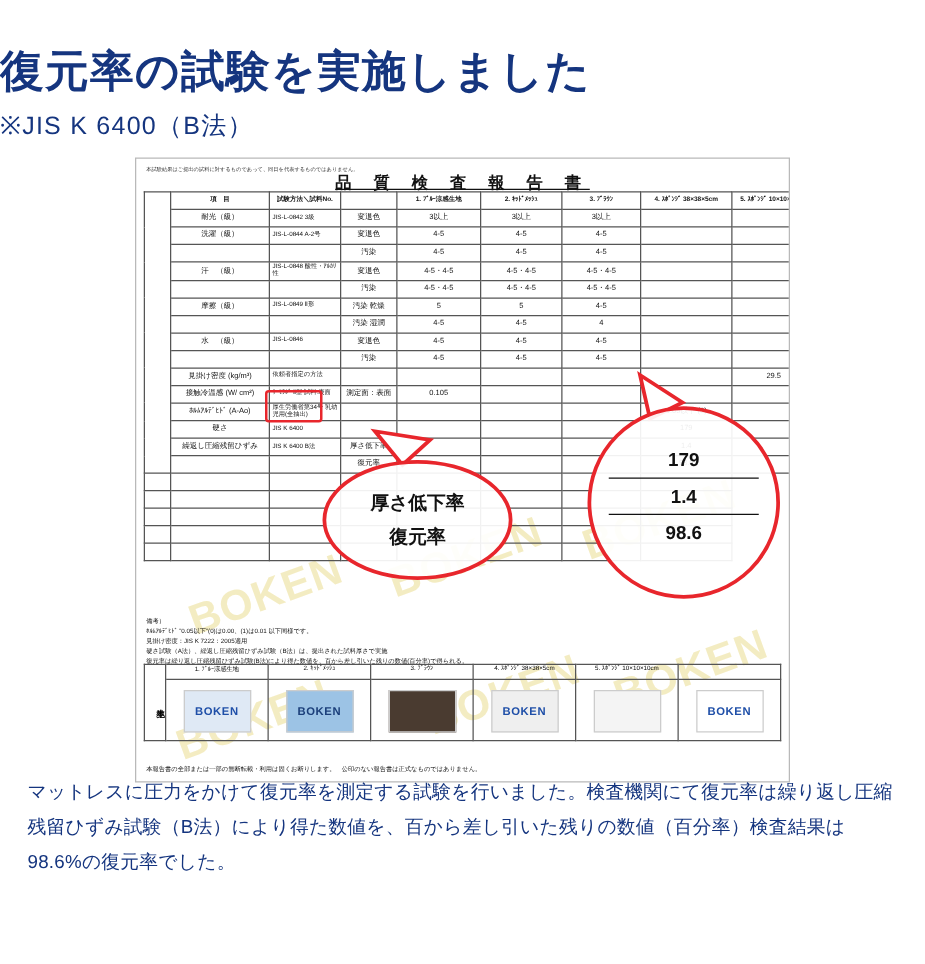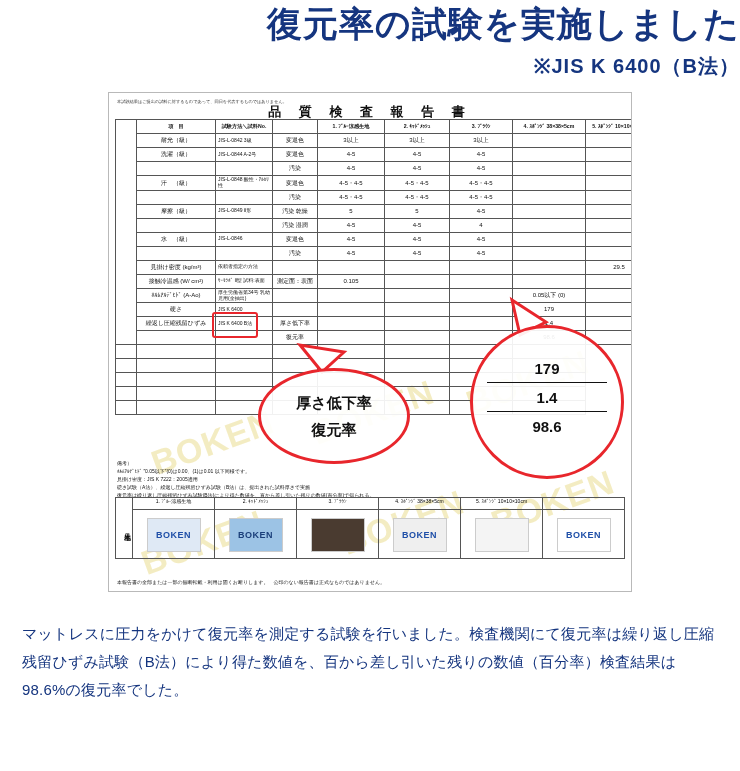--- a/index.html
+++ b/index.html
@@ -15,36 +15,35 @@
   }
   .page {
     position: relative;
     width: 740px;
     height: 771px;
     background: #ffffff;
     box-sizing: border-box;
   }
   
   .header {
-    padding-top: 4px;
-    text-align: right;
+    padding-top: 38px;
+    text-align: left;
   }
   .header-title {
     font-size: 35px;
     font-weight: bold;
     color: #15357f;
     letter-spacing: 1px;
     line-height: 1.15;
   }
   .header-sub {
     margin-top: 8px;
     font-size: 20px;
     color: #15357f;
     letter-spacing: 1px;
-    font-weight: bold;
   }
   
   .sheet-wrap {
     position: relative;
     margin: 12px auto 0 auto;
     width: 524px;
     height: 500px;
     background: #ffffff;
     border: 1px solid #b9b9b9;
     box-sizing: border-box;
@@ -77,20 +76,21 @@
   }
   .sheet-title {
     position: absolute;
     left: 0; right: 0;
     top: 10px;
     text-align: center;
     font-size: 13px;
     font-weight: bold;
     color: #111;
     letter-spacing: 7px;
+    text-decoration: underline;
   }
   table.report {
     position: absolute;
     left: 6px;
     top: 26px;
     width: 510px;
     border-collapse: collapse;
     font-size: 6px;
     color: #111;
     table-layout: fixed;

